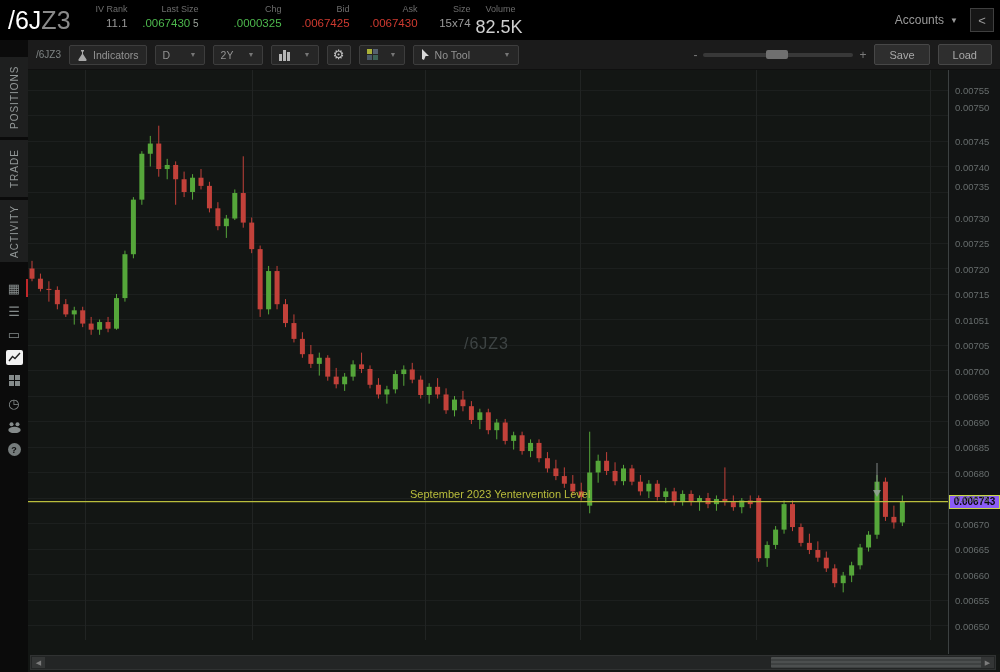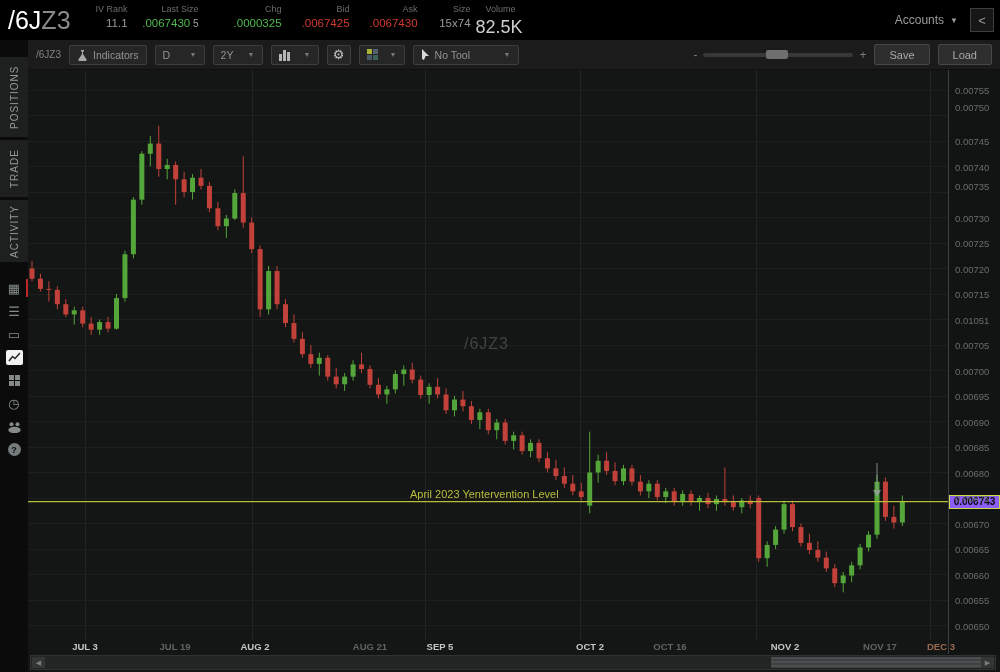--- a/index.html
+++ b/index.html
@@ -452,21 +452,21 @@
         <rect x="854.9499999999999" y="411.6799999999997" width="5" height="35.19000000000046" fill="#c2413a"></rect>
         <line x1="865.9" x2="865.9" y1="435.65" y2="458.59999999999997" stroke="#c2413a" stroke-width="1"></line>
         <rect x="863.4" y="446.8700000000002" width="5" height="5.609999999999536" fill="#c2413a"></rect>
         <line x1="874.3499999999999" x2="874.3499999999999" y1="425.45" y2="456.04999999999995" stroke="#55a63a" stroke-width="1"></line>
         <rect x="871.8499999999999" y="431.5700000000002" width="5" height="20.909999999999535" fill="#55a63a"></rect>
         <line x1="0" x2="920" y1="431.5700000000002" y2="431.5700000000002" stroke="#b9bd3c" stroke-width="1.2"></line>
         <line x1="849" x2="849" y1="393" y2="420" stroke="#9aa0a0" stroke-width="1" opacity="0.8"></line>
         <polygon points="845,420 853,420 849,427" fill="#9aa0a0" opacity="0.8"></polygon>
       </svg>
     <div class="watermark">/6JZ3</div>
-    <div class="level-label" style="top: 417.57px;">April 2023 Yentervention Level</div>
+    <div class="level-label" style="top: 417.57px;">September 2023 Yentervention Level</div>
     <div class="yaxis" id="yaxis">
       <div class="price-tag" id="price-tag" style="top: 424.57px;">0.006743</div>
     <div class="ylab" style="top: 15px;">0.00755</div>
         <div class="ylab" style="top: 32px;">0.00750</div>
         <div class="ylab" style="top: 66px;">0.00745</div>
         <div class="ylab" style="top: 91.5px;">0.00740</div>
         <div class="ylab" style="top: 111px;">0.00735</div>
         <div class="ylab" style="top: 142.5px;">0.00730</div>
         <div class="ylab" style="top: 168px;">0.00725</div>
         <div class="ylab" style="top: 193.5px;">0.00720</div>
@@ -478,32 +478,20 @@
         <div class="ylab" style="top: 346.5px;">0.00690</div>
         <div class="ylab" style="top: 372px;">0.00685</div>
         <div class="ylab" style="top: 397.5px;">0.00680</div>
         <div class="ylab" style="top: 423px;">0.00675</div>
         <div class="ylab" style="top: 448.5px;">0.00670</div>
         <div class="ylab" style="top: 474px;">0.00665</div>
         <div class="ylab" style="top: 499.5px;">0.00660</div>
         <div class="ylab" style="top: 525px;">0.00655</div>
         <div class="ylab" style="top: 550.5px;">0.00650</div>
       </div>
-    <div class="xaxis" id="xaxis">
-        <div class="xlab bright" style="left: 57px;">JUL 3</div>
-        <div class="xlab dim" style="left: 147px;">JUL 19</div>
-        <div class="xlab bright" style="left: 227px;">AUG 2</div>
-        <div class="xlab dim" style="left: 342px;">AUG 21</div>
-        <div class="xlab bright" style="left: 412px;">SEP 5</div>
-        <div class="xlab bright" style="left: 562px;">OCT 2</div>
-        <div class="xlab dim" style="left: 642px;">OCT 16</div>
-        <div class="xlab bright" style="left: 757px;">NOV 2</div>
-        <div class="xlab dim" style="left: 852px;">NOV 17</div>
-        <div class="xlab dec" style="left: 913px;">DEC 3</div>
-      </div>
     <div class="hscroll">
       <div class="sarrow left">◀</div>
       <div class="sthumb"></div>
       <div class="sarrow right">▶</div>
     </div>
   </div>
 
 </div>
 
 </body></html>

